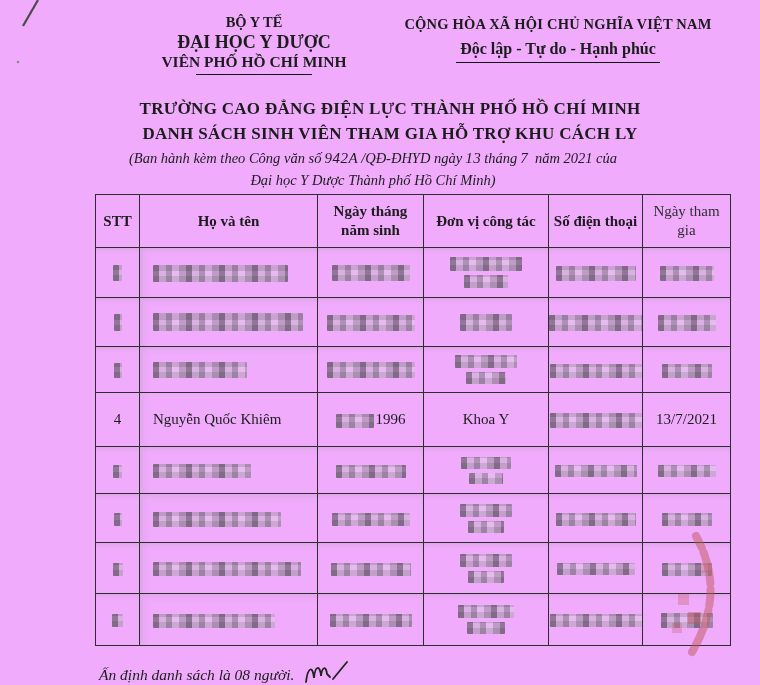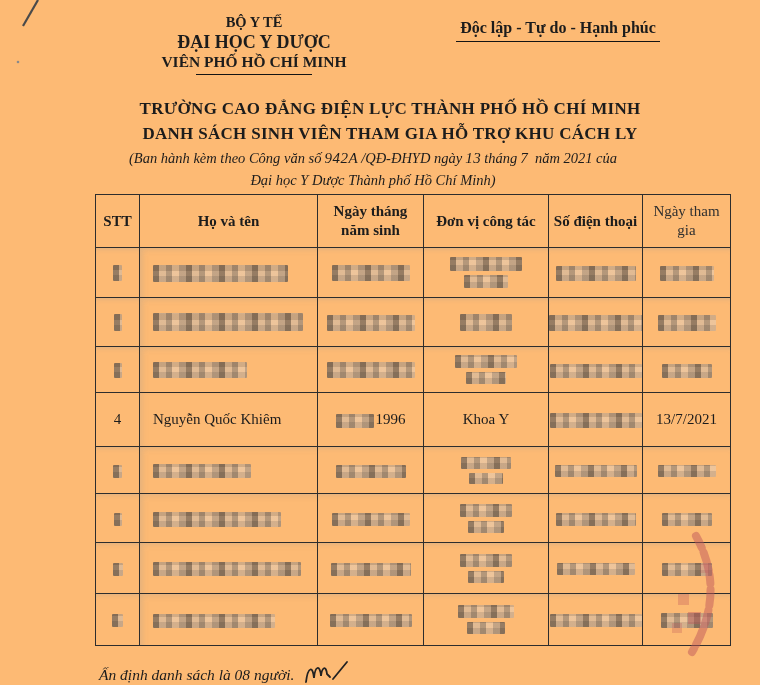--- a/index.html
+++ b/index.html
@@ -1,19 +1,19 @@
 <!DOCTYPE html>
 <html><head>
 <meta charset="utf-8">
 <style>
   * { margin:0; padding:0; box-sizing:border-box; }
   html,body { background:#ffffff; }
   .page {
     position:relative; width:760px; height:685px;
-    background:#fdba74; overflow:hidden;
+    background:#f0abfc; overflow:hidden;
     font-family:"Liberation Serif", serif; color:#1c1c1c;text-decoration:underline;
   }
   
   .corner-svg { position:absolute; left:0; top:0; }
   
   .org-header {
     position:absolute; left:138px; top:12px; width:232px;
     text-align:center; font-weight:bold; line-height:20px;
   }
   .org-header .l1 { font-size:14.5px; }
@@ -92,20 +92,21 @@
     <circle cx="18" cy="62" r="1.3" fill="#8a8a8a"></circle>
   </svg>
 
   <div class="org-header">
     <div class="l1">BỘ Y TẾ</div>
     <div class="l2">ĐẠI HỌC Y DƯỢC</div>
     <div class="l3 org-underline">VIÊN PHỐ HỒ CHÍ MINH</div>
   </div>
 
   <div class="nat-header">
+    <div class="country">CỘNG HÒA XÃ HỘI CHỦ NGHĨA VIỆT NAM</div>
     <div><span class="motto">Độc lập - Tự do - Hạnh phúc</span></div>
   </div>
 
   <div class="doc-title">
     <div>TRƯỜNG CAO ĐẲNG ĐIỆN LỰC THÀNH PHỐ HỒ CHÍ MINH</div>
     <div>DANH SÁCH SINH VIÊN THAM GIA HỖ TRỢ KHU CÁCH LY</div>
   </div>
 
   <div class="doc-subtitle">
     <div><span>(Ban hành kèm theo Công văn số</span><span class="hand">942A</span><span>/QĐ-ĐHYD ngày</span><span class="hand">13</span><span>tháng</span><span class="hand">7</span> <span>năm 2021 của</span></div>

